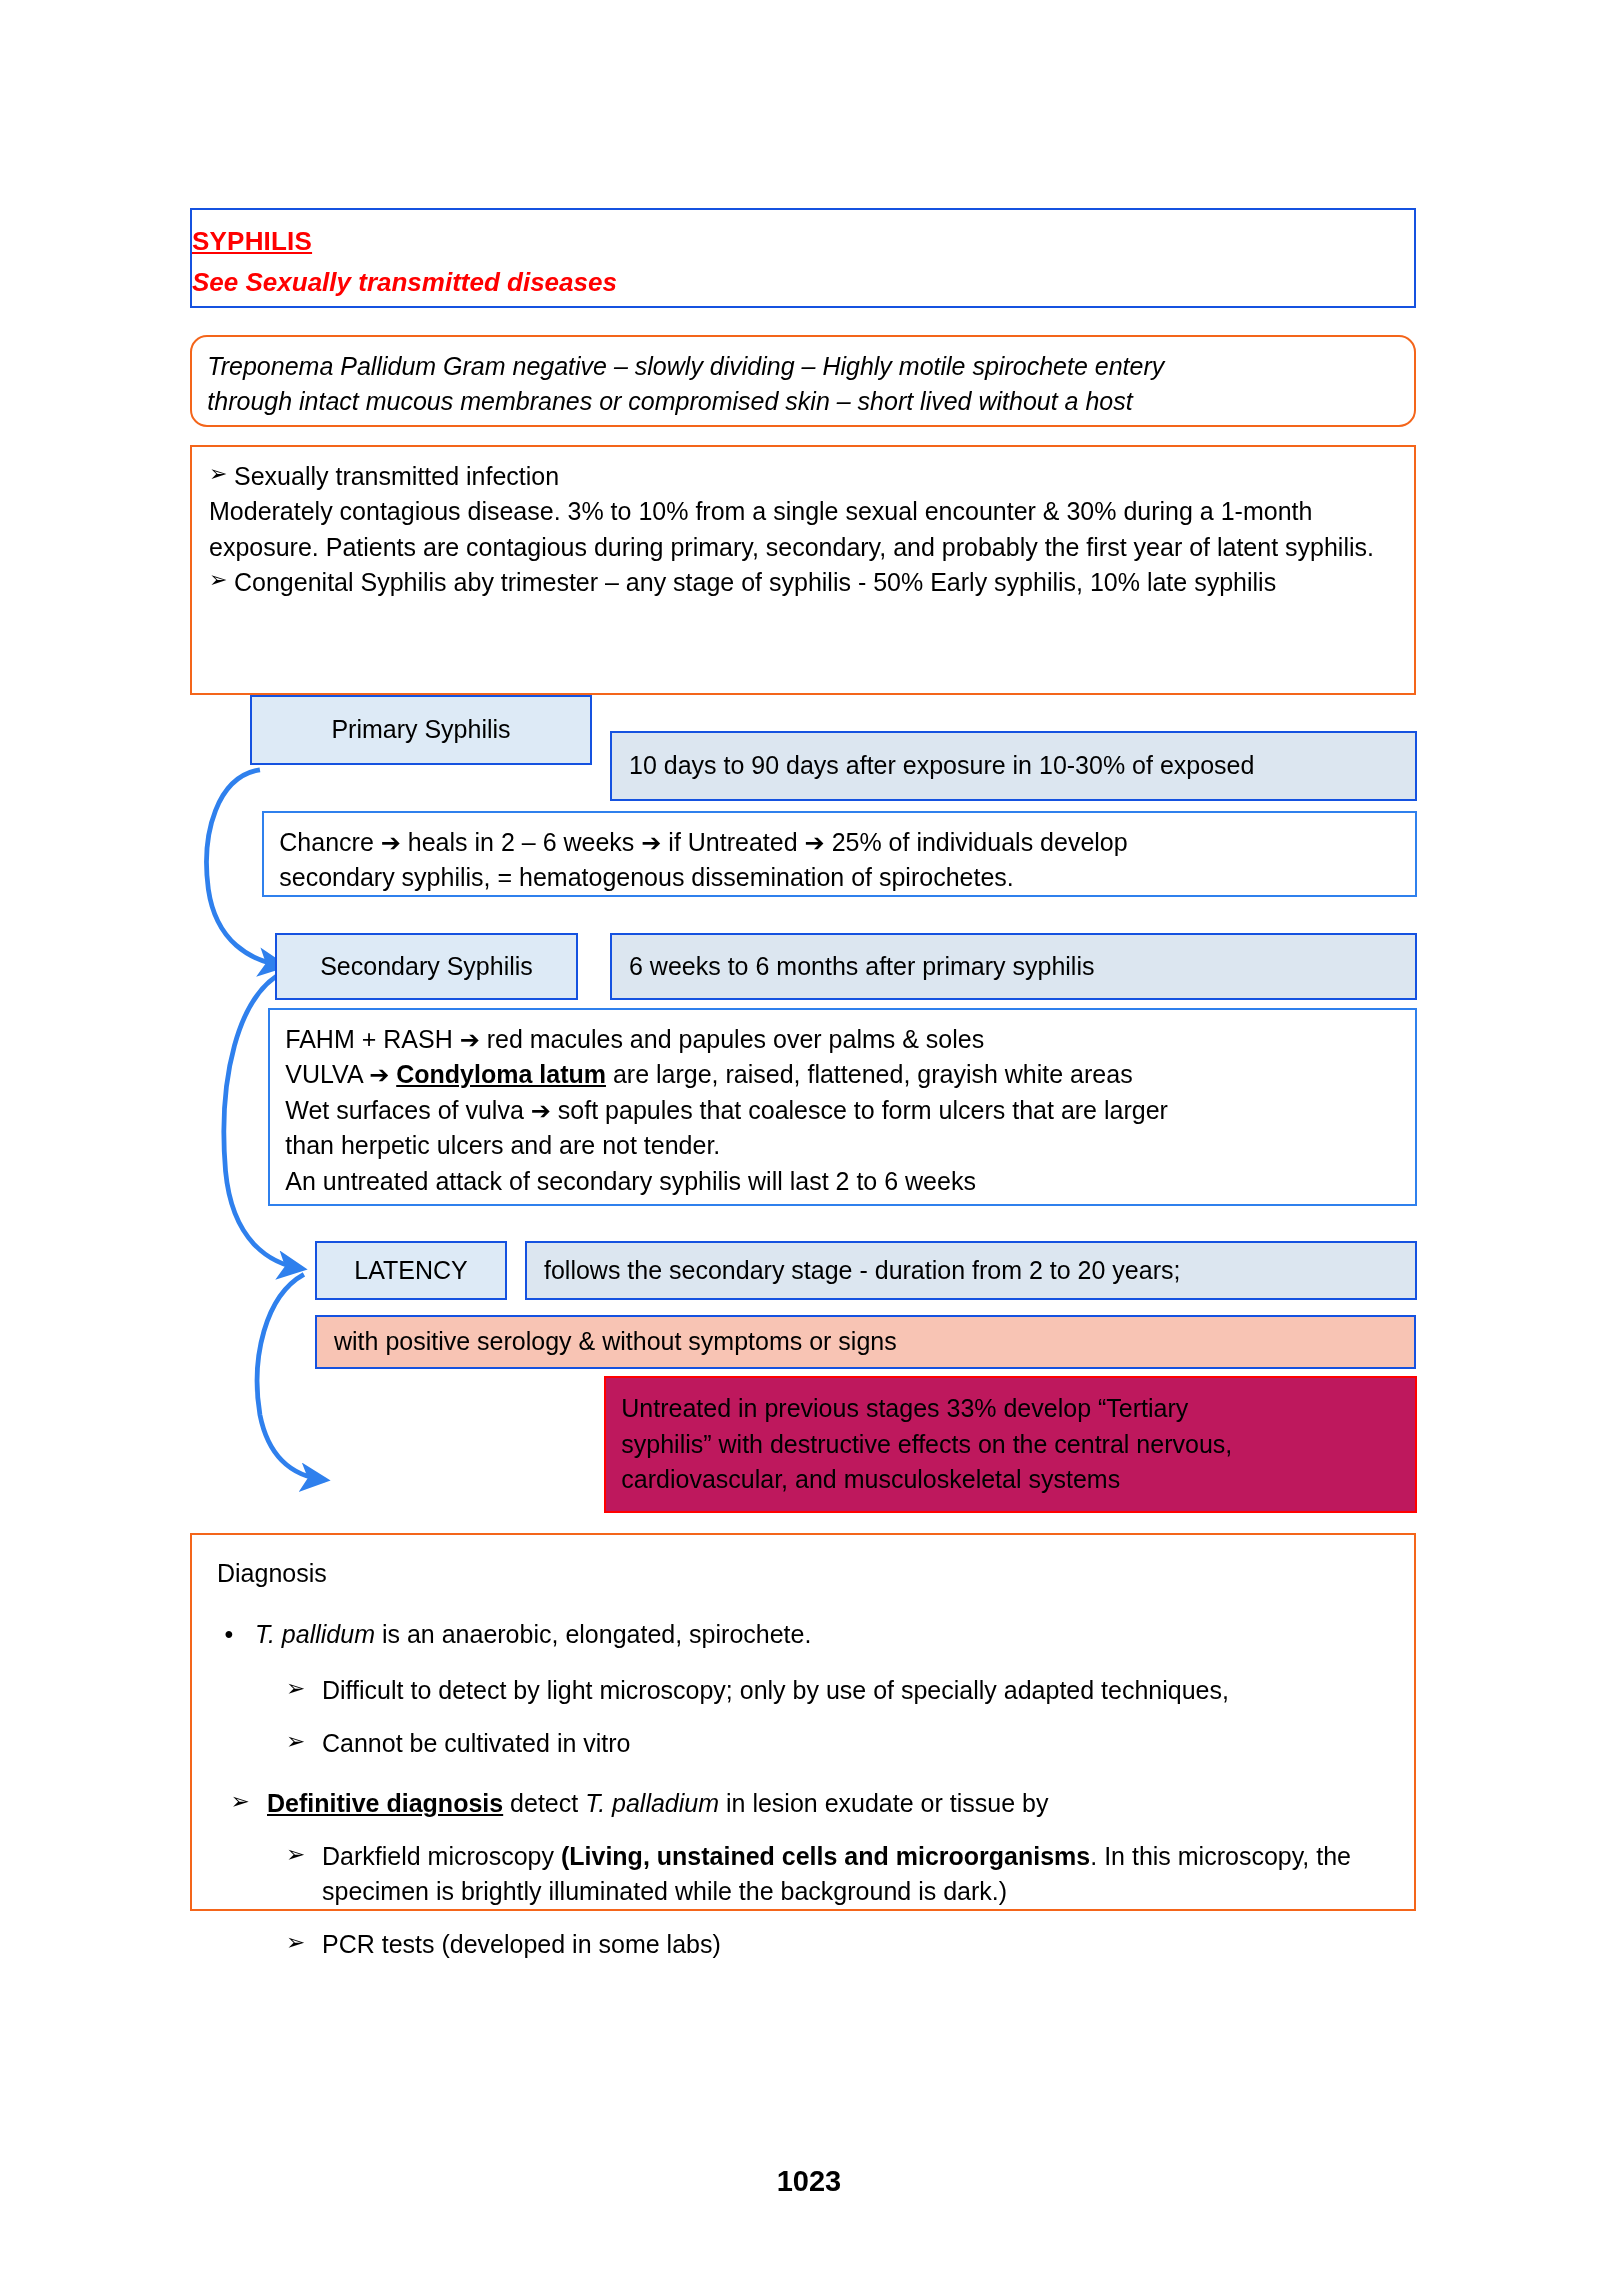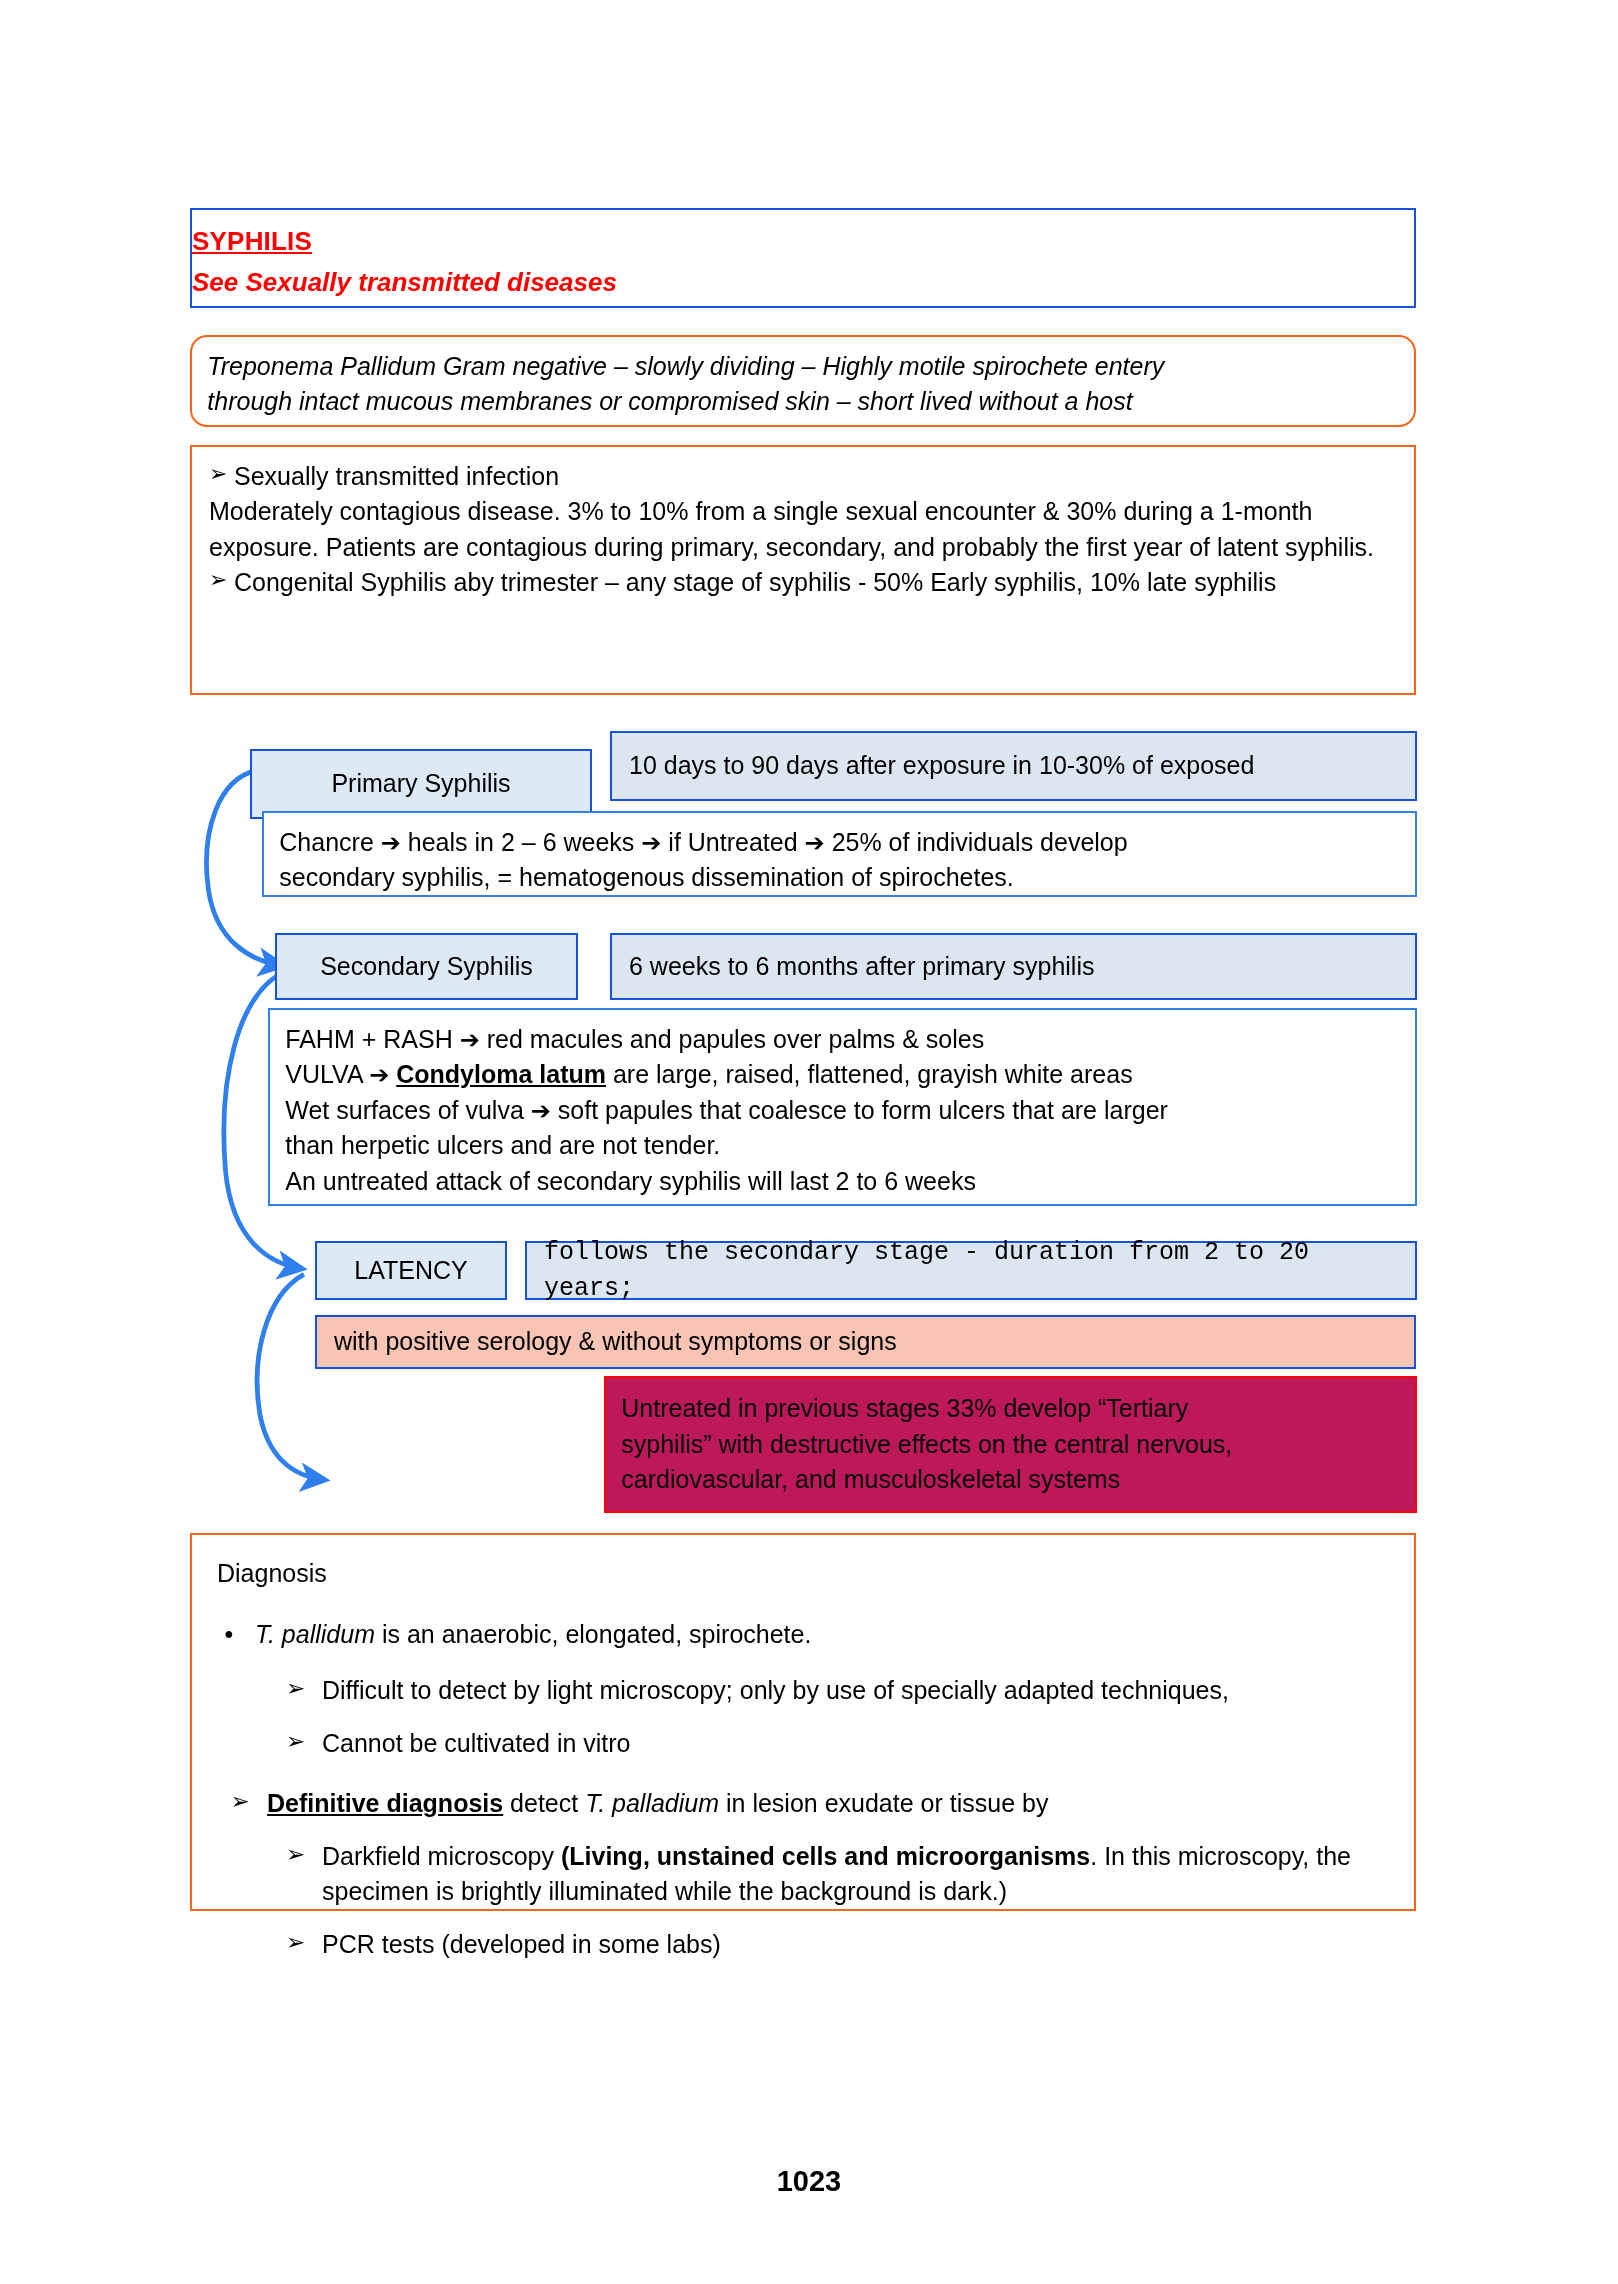--- a/index.html
+++ b/index.html
@@ -201,21 +201,21 @@
       <span class="chev" style="position:absolute; left:0; top:-1px;">➢</span>
       <span>Sexually transmitted infection</span>
     </div>
     <div style="margin-top:0;">Moderately contagious disease. 3% to 10% from a single sexual encounter &amp; 30% during a 1-month exposure. Patients are contagious during primary, secondary, and probably the first year of latent syphilis.</div>
     <div style="position:relative; padding-left:25px;">
       <span class="chev" style="position:absolute; left:0; top:-1px;">➢</span>
       <span>Congenital Syphilis aby trimester – any stage of syphilis - 50% Early syphilis, 10% late syphilis</span>
     </div>
   </div>
 
-  <div class="box blue-label" style="left:250px; top:749px; width:342px; height:70px;">
+  <div class="box blue-label" style="left:250px; top:695px; width:342px; height:70px;">
     <span>Primary Syphilis</span>
   </div>
   <div class="box blue-fillbar" style="left:610px; top:731px; width:807px; height:70px; padding:0 17px;">
     <span>10 days to 90 days after exposure in 10-30% of exposed</span>
   </div>
   <div class="box blue-plain pad" style="left:262px; top:811px; width:1155px; height:86px; padding-top:11.5px;">
     <div class="line">
       <span>Chancre</span>
       <span class="arrowglyph">➔</span>
       <span>heals in 2 – 6 weeks</span>
@@ -250,21 +250,21 @@
       <span class="arrowglyph">➔</span>
       <span>soft papules that coalesce to form ulcers that are larger</span>
     </div>
     <div class="line">than herpetic ulcers and are not tender.</div>
     <div class="line">An untreated attack of secondary syphilis will last 2 to 6 weeks</div>
   </div>
 
   <div class="box blue-label" style="left:315px; top:1241px; width:192px; height:59px;">
     <span>LATENCY</span>
   </div>
-  <div class="box blue-fillbar" style="left:525px; top:1241px; width:892px; height:59px; padding:0 17px;font-family:Liberation Mono, monospace;">
+  <div class="box blue-fillbar" style="left:525px; top:1241px; width:892px; height:59px; padding:0 17px;">
     <span>follows the secondary stage - duration from 2 to 20 years;</span>
   </div>
   <div class="box pink-bar" style="left:315px; top:1315px; width:1101px; height:54px; padding:12px 17px;">
     <span>with positive serology &amp; without symptoms or signs</span>
   </div>
 
   <div class="box red-box pad" style="left:604px; top:1376px; width:813px; height:137px; padding-top:13.4px;">
     <div class="wrapline">Untreated in previous stages 33% develop “Tertiary</div>
     <div class="wrapline">syphilis” with destructive effects on the central nervous,</div>
     <div class="wrapline">cardiovascular, and musculoskeletal systems</div>

